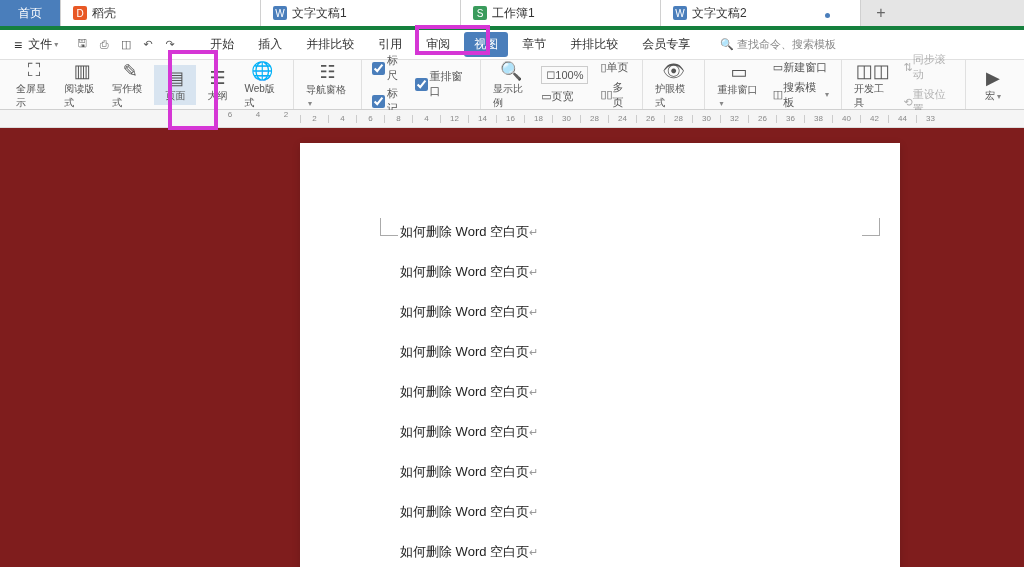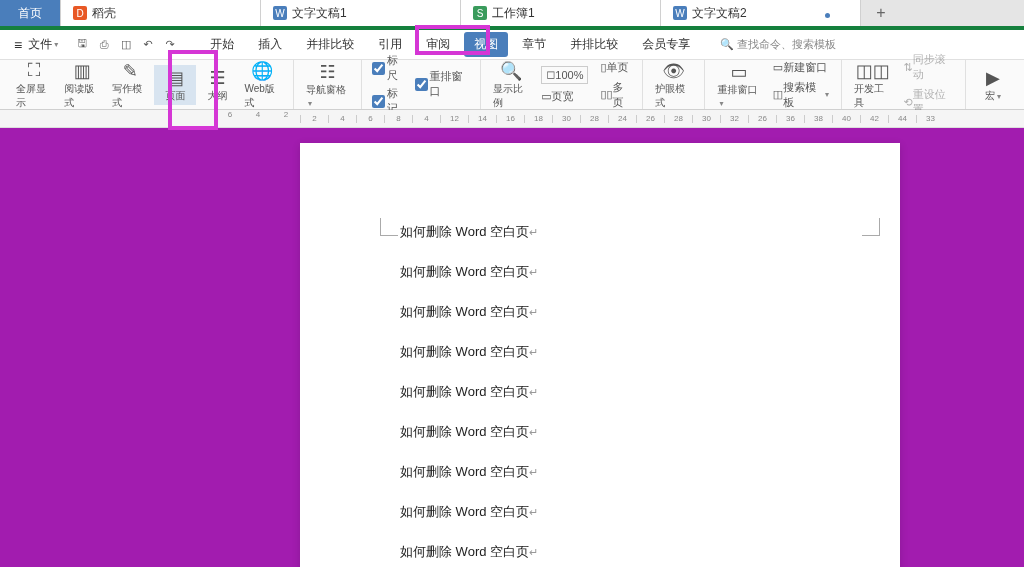--- a/index.html
+++ b/index.html
@@ -43,21 +43,21 @@
 .drop-arrow { font-size: 8px; margin-left: 2px; color: #888; }
 
 
 .ruler { height: 18px; background: #f5f5f5; border-bottom: 1px solid #ddd; position: relative; font-size: 8px; color: #888; overflow: hidden; }
 .ruler-inner { position: absolute; left: 300px; display: flex; align-items: center; height: 100%; }
 .rtick { width: 28px; text-align: center; border-left: 1px solid #ccc; height: 8px; line-height: 8px; }
 .ruler-left { position: absolute; left: 0; width: 300px; height: 100%; display: flex; justify-content: flex-end; }
 .rtick2 { width: 28px; text-align: center; font-size: 8px; color: #888; }
 
 
-.doc-area { position: absolute; top: 128px; left: 0; right: 0; bottom: 0; background: #a21caf; overflow: hidden; }
+.doc-area { position: absolute; top: 128px; left: 0; right: 0; bottom: 0; background: #7f1d1d; overflow: hidden; }
 .page { position: absolute; left: 300px; top: 15px; width: 600px; min-height: 800px; background: #fff; box-shadow: 0 2px 8px rgba(0,0,0,0.15); padding: 80px 100px 40px; }
 .corner-tl { position: absolute; left: 80px; top: 75px; width: 18px; height: 18px; border-left: 1px solid #aaa; border-bottom: 1px solid #aaa; }
 .corner-tr { position: absolute; right: 20px; top: 75px; width: 18px; height: 18px; border-right: 1px solid #aaa; border-bottom: 1px solid #aaa; }
 .doc-line { font-size: 13px; color: #222; margin-bottom: 22px; position: relative; }
 .para-mark { color: #999; font-size: 11px; }
 
 
 .hl { position: absolute; border: 4px solid #d536d5; pointer-events: none; z-index: 50; }
 .hl1 { left: 415px; top: 25px; width: 75px; height: 30px; }
 .hl2 { left: 168px; top: 50px; width: 50px; height: 80px; }

